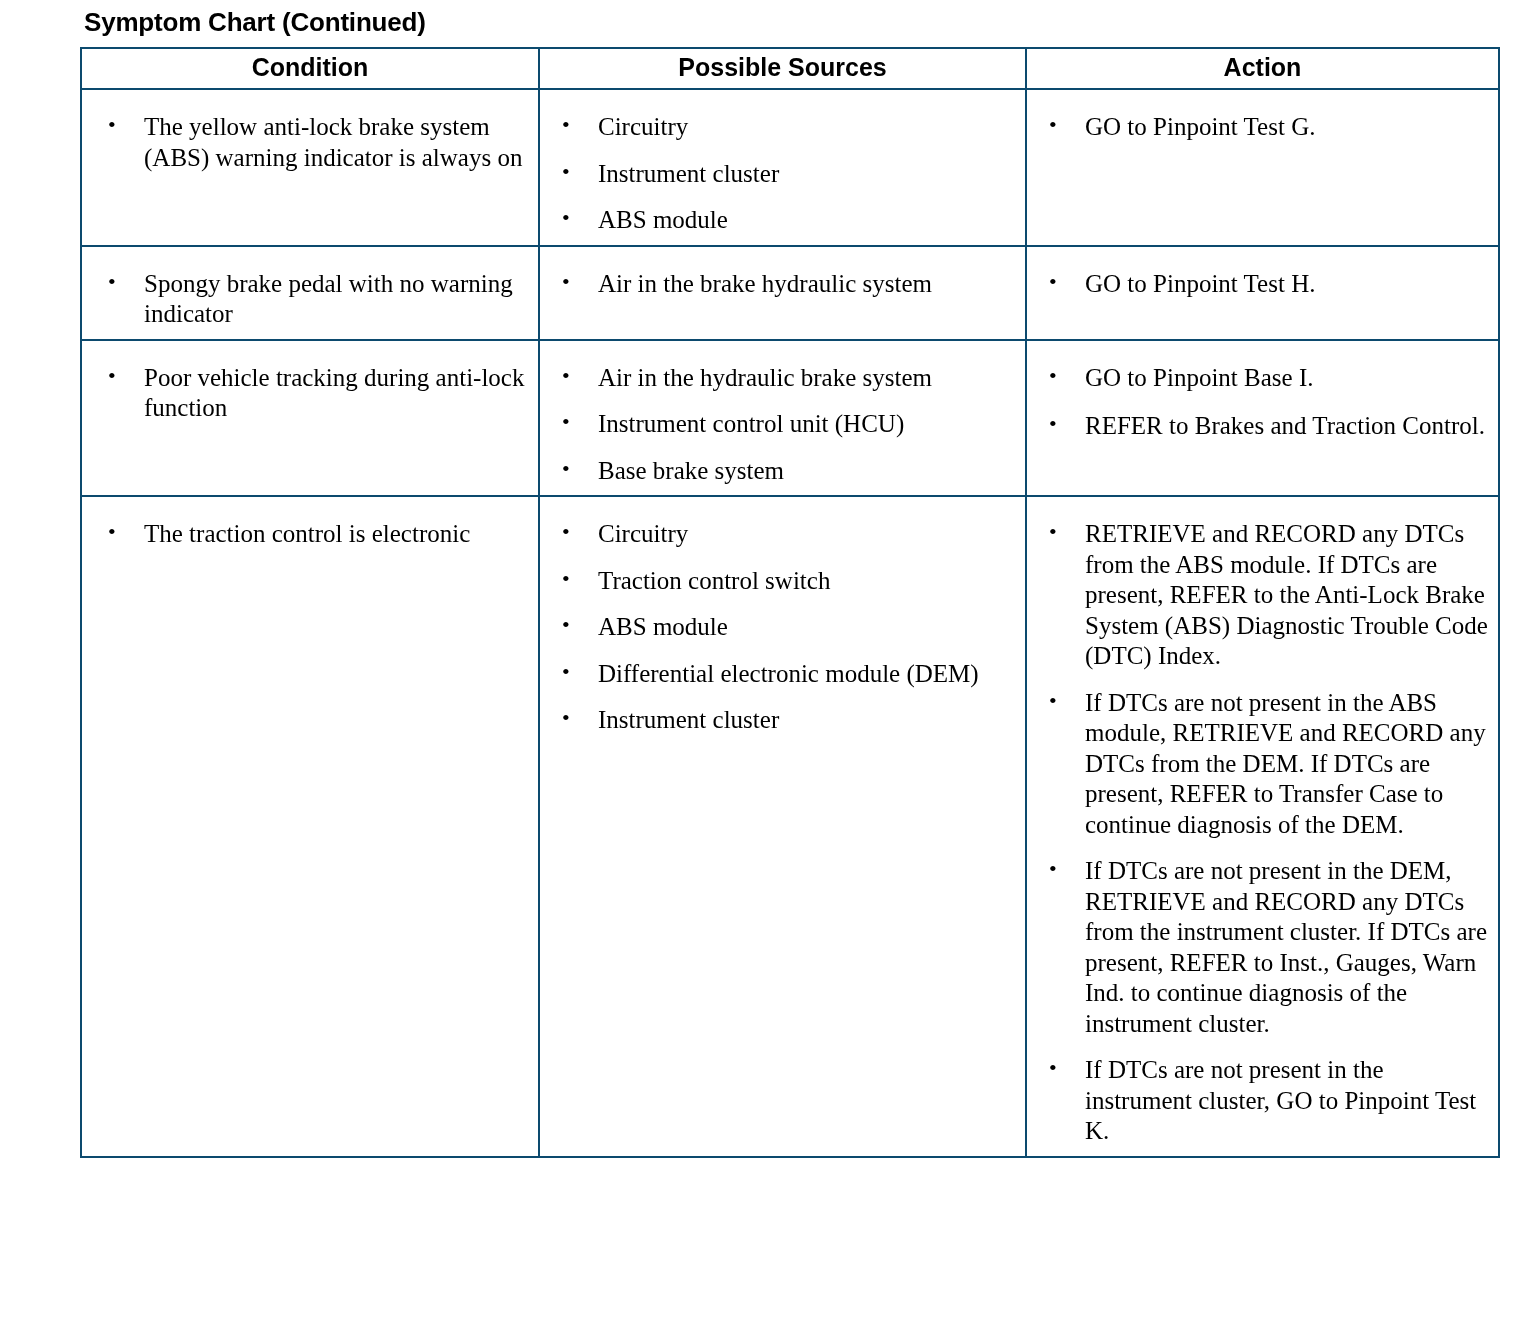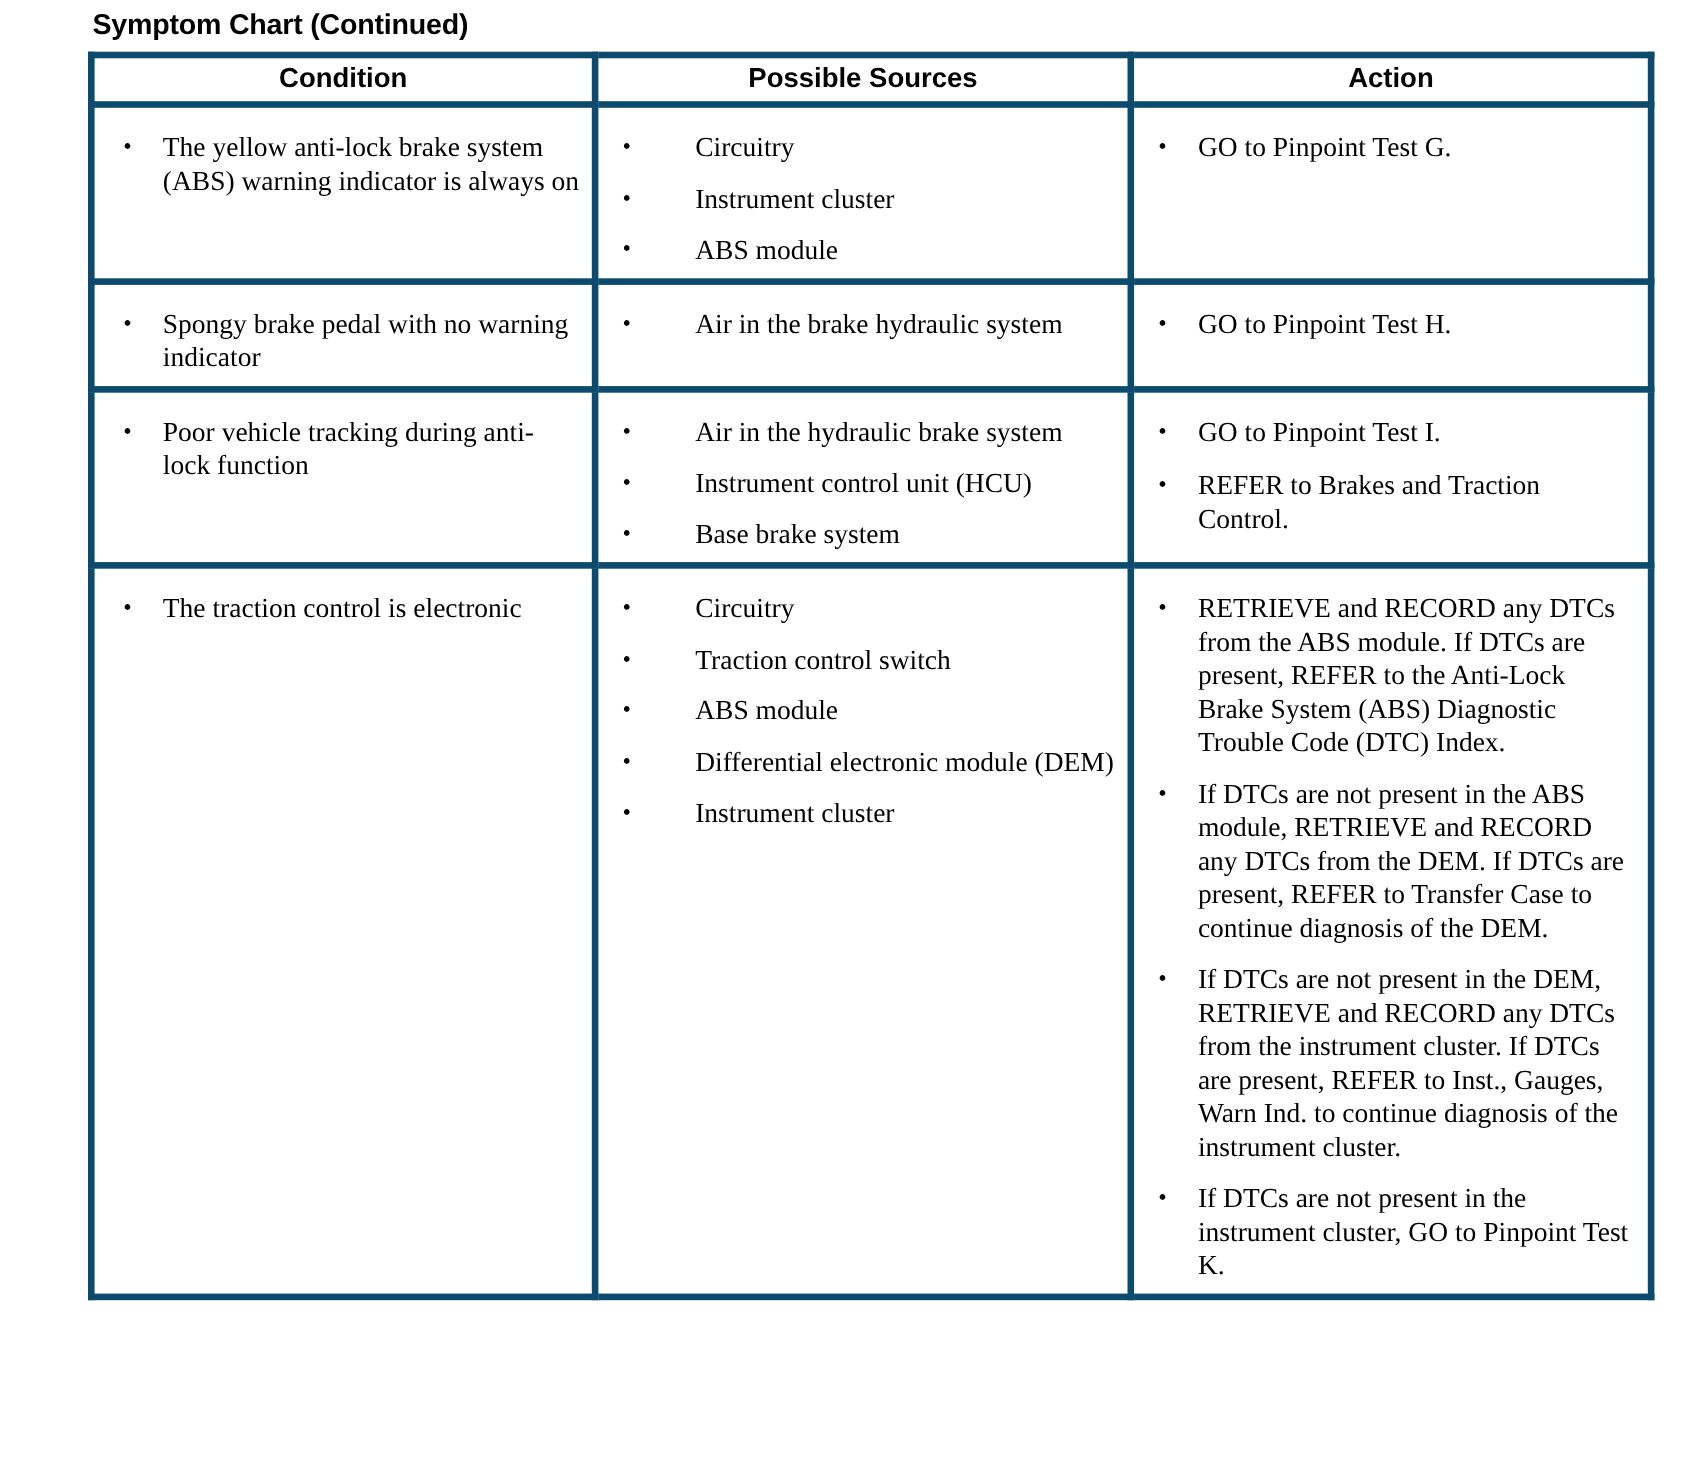--- a/index.html
+++ b/index.html
@@ -34,21 +34,21 @@
     width: 1418px;
     table-layout: fixed;
     border: 2px solid #000;
   }
   table.symptom-chart col.c1 { width: 458px; }
   table.symptom-chart col.c2 { width: 487px; }
   table.symptom-chart col.c3 { width: 473px; }
 
   table.symptom-chart th,
   table.symptom-chart td {
-    border: 6px solid #0c4a6e;
+    border: 2px solid #0c4a6e;
     vertical-align: top;
     padding: 0;
   }
   table.symptom-chart th {
     font-family: "Liberation Sans", sans-serif;
     font-weight: bold;
     font-size: 25px;
     text-align: center;
     padding: 5px 0 7px 0;
     line-height: 1.1;
@@ -70,21 +70,21 @@
     content: "\2022";
     position: absolute;
     left: 26px;
     top: -1px;
     font-size: 22px;
     line-height: 1.3;
   }
   
   .just li { text-align: justify; text-align-last: left; }
 
-  .col-sources ul.bullets li { padding-left: 88px; }
+  .col-sources ul.bullets li { padding-left: 58px; }
   .col-sources ul.bullets li::before { left: 22px; }
   .col-action ul.bullets li { padding-left: 58px; }
   .col-action ul.bullets li::before { left: 22px; }
   .gap-li { margin-top: 18px !important; }
 </style>
 </head>
 <body>
 
 <div class="page">
 
@@ -151,21 +151,21 @@
         </td>
         <td class="col-sources">
           <ul class="bullets">
             <li>Air in the hydraulic brake system</li>
             <li>Instrument control unit (HCU)</li>
             <li>Base brake system</li>
           </ul>
         </td>
         <td class="col-action">
           <ul class="bullets">
-            <li>GO to Pinpoint Test I.</li>
+            <li>GO to Pinpoint Base I.</li>
             <li class="gap-li">REFER to Brakes and Traction Control.</li>
           </ul>
         </td>
       </tr>
 
       <tr>
         <td class="col-condition">
           <ul class="bullets">
             <li>The traction control is electronic</li>
           </ul>

